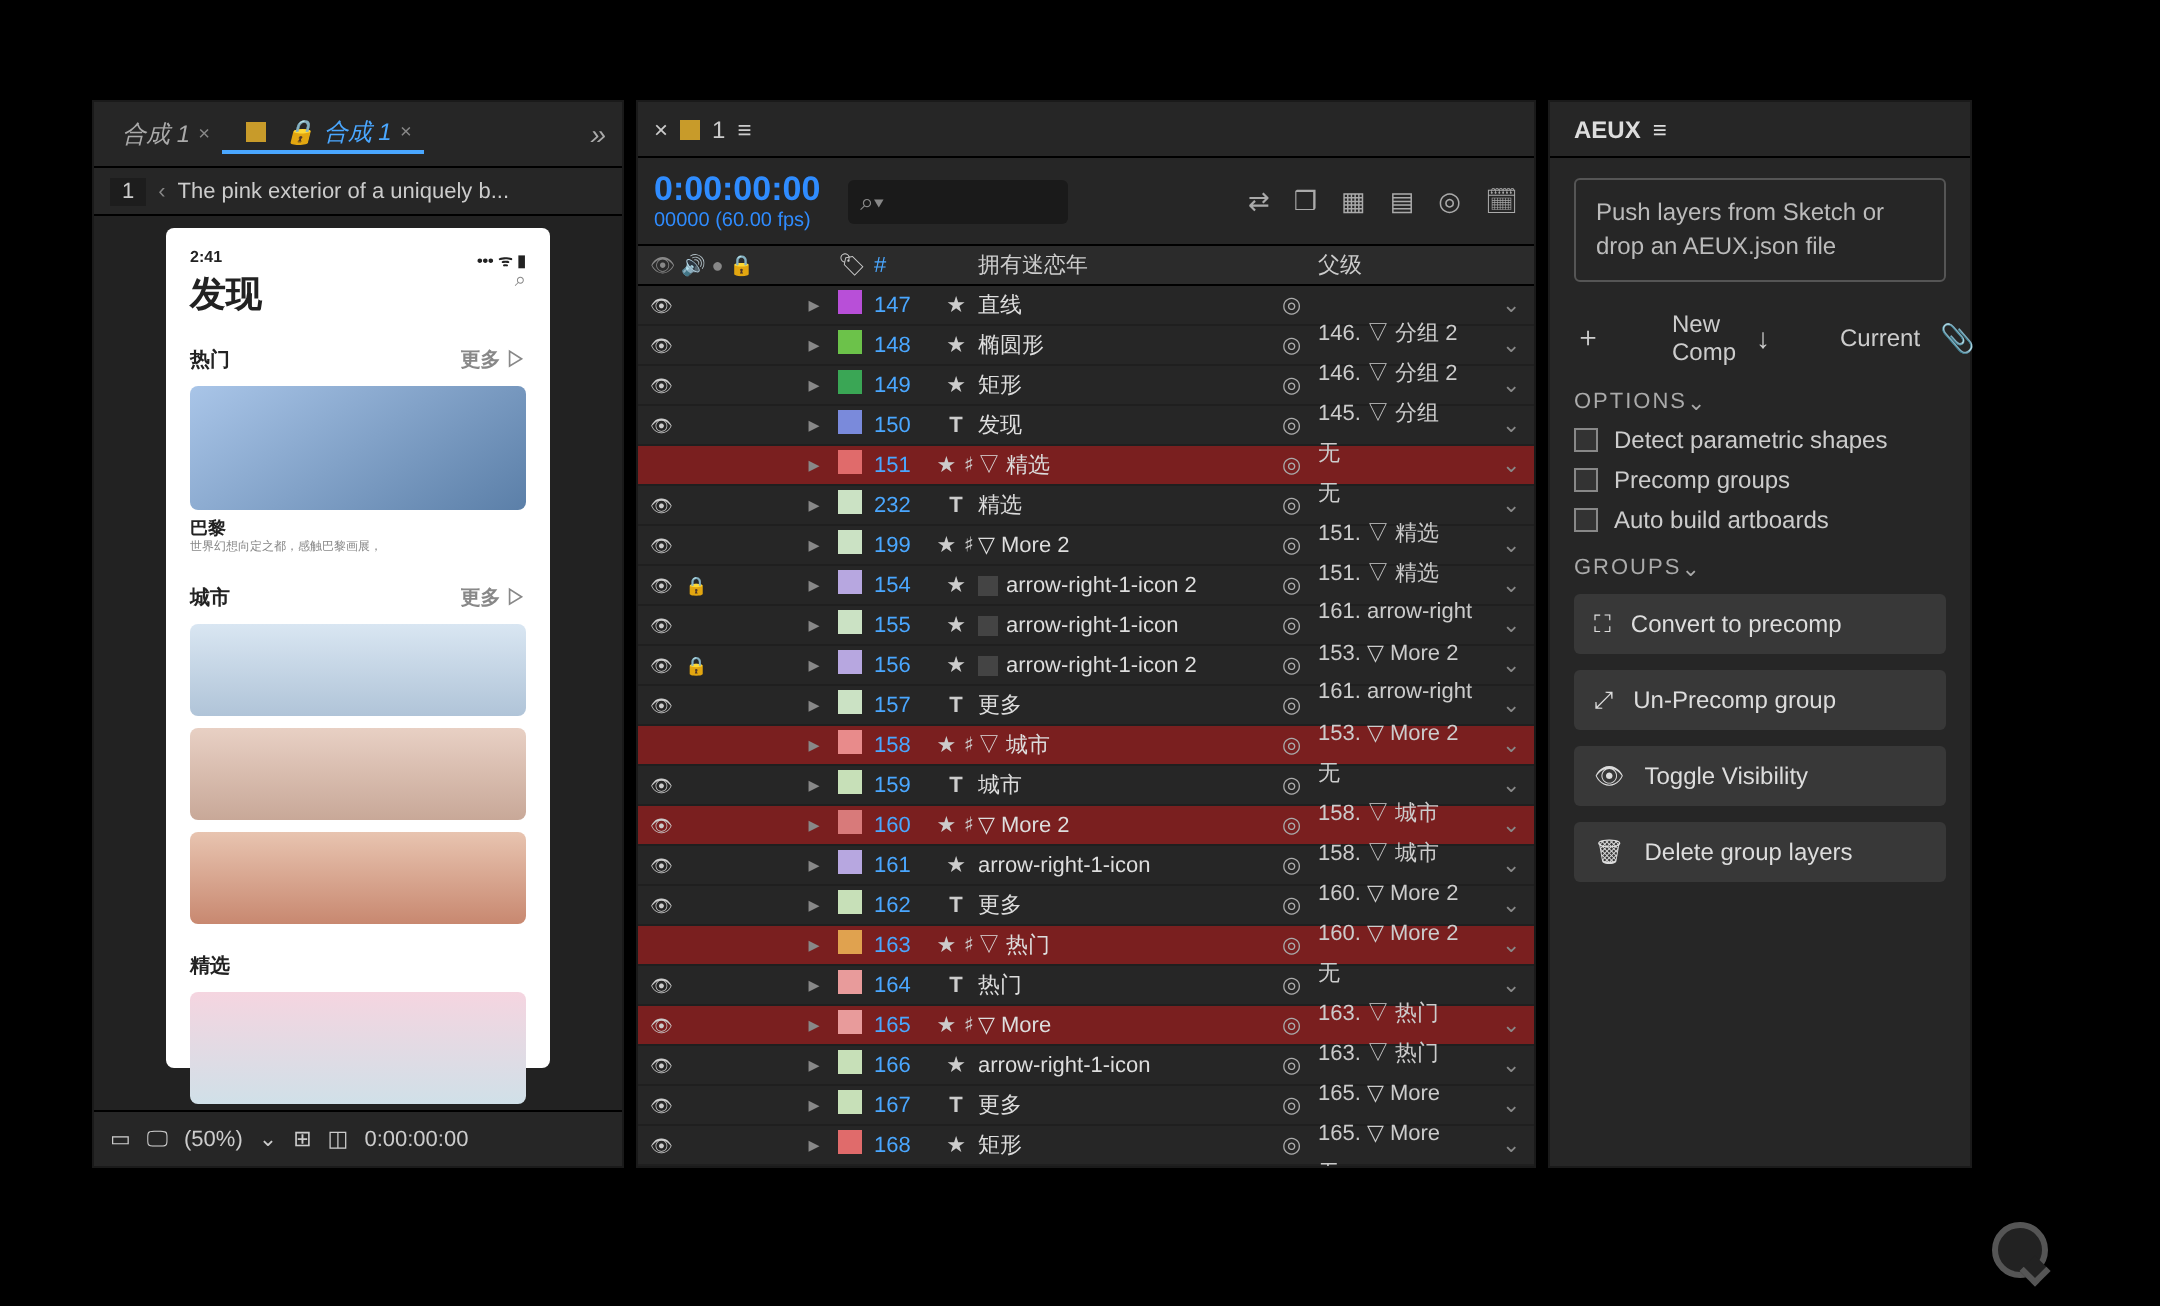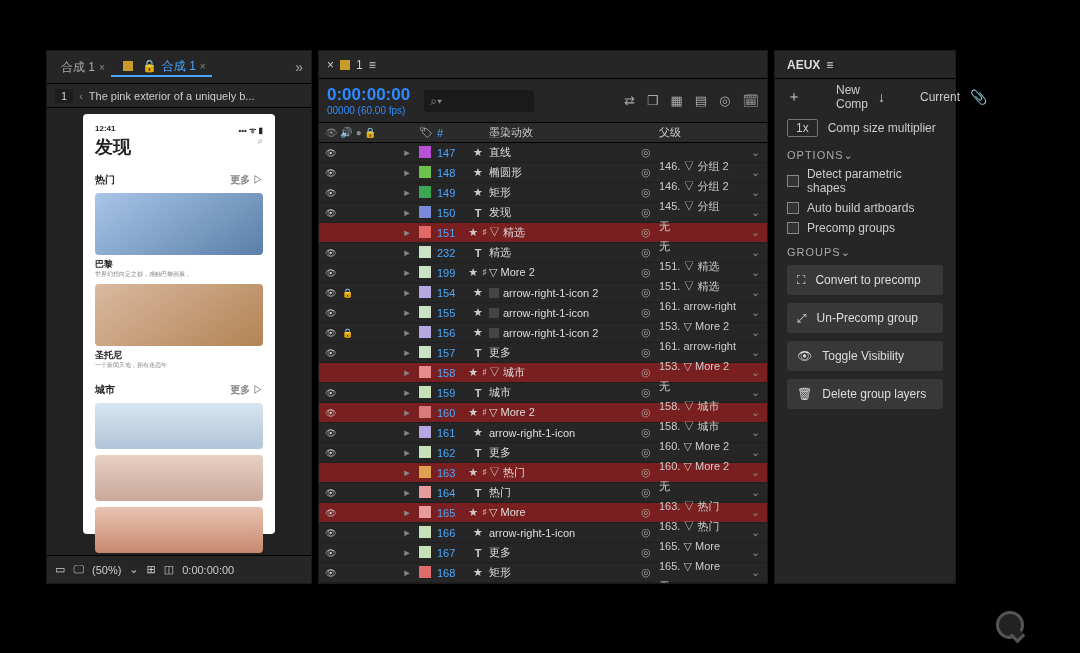--- a/index.html
+++ b/index.html
@@ -1,21 +1,21 @@
 <!DOCTYPE html>
 <html><head>
 <meta charset="utf-8">
 <style>
   * { margin:0; padding:0; box-sizing:border-box; font-family: -apple-system, "Segoe UI", sans-serif; }
   body { background:#000; width:1080px; height:653px; overflow:hidden; color:#ccc; font-size:12px; }
   .app { display:flex; padding:50px 46px 0 46px; gap:6px; }
   .panel { background:#262626; border:1px solid #1a1a1a; }
   
   .left { width:266px; display:flex; flex-direction:column; }
-  .tabbar { display:flex; align-items:center; height:28px; padding:16px 8px; border-bottom:1px solid #000; position:relative;}
+  .tabbar { display:flex; align-items:center; height:28px; padding:16px 8px; border-bottom:1px solid #000; position:relative;font-style:italic;}
   .tab { padding:0 6px; display:flex; align-items:center; gap:4px; font-size:12px; color:#aaa;}
   .tab.active { color:#4aa7ff; border-bottom:2px solid #4aa7ff;}
   .tab .x { color:#888; font-size:10px;}
   .lock { color:#888;}
   .chev { margin-left:auto; color:#aaa; font-size:14px;}
   .crumb { display:flex; align-items:center; gap:6px; height:24px; padding:0 8px; font-size:11px; color:#ccc; border-bottom:1px solid #000;}
   .crumb .num { background:#1d1d1d; padding:1px 6px;}
   .crumb .ar { color:#888;}
   .phone-wrap { flex:1; background:#222; display:flex; justify-content:center; padding-top:6px; overflow:hidden; }
   .phone { width:192px; height:420px; background:#fff; border-radius:4px; color:#222; padding:10px 12px; font-size:10px;}
@@ -67,21 +67,21 @@
   .l-num{width:30px; color:#4aa7ff;}
   .l-type{width:22px; text-align:center;}
   .l-name{flex:1; display:flex; align-items:center; gap:4px; color:#ddd;}
   .l-p{width:18px; color:#aaa;}
   .l-parent{width:92px; color:#ccc; white-space:nowrap; overflow:hidden;margin-top:27px;}
   .l-dd{width:16px; color:#888;}
   .star{color:#ccc;}
   .precomp{width:10px;height:10px;background:#444;display:inline-block;}
   .thash{ font-family:monospace;}
   
-  .right { width:182px; display:flex; flex-direction:column; padding:0;}
+  .right { width:212px; display:flex; flex-direction:column; padding:0;}
   .r-head { height:28px; display:flex; align-items:center; gap:6px; padding:0 12px; border-bottom:1px solid #000; font-weight:600; color:#ddd;}
   .drop { margin:10px 12px; border:1px solid #555; border-radius:3px; padding:8px 10px; font-size:12px; color:#bbb; line-height:1.4;}
   .r-row { display:flex; align-items:center; gap:10px; padding:0 12px; margin:4px 0;}
   .iconbtn { color:#ccc; font-size:14px;}
   .linklike{color:#ccc;margin-left:25px;}
   .mult { border:1px solid #777; padding:1px 8px; border-radius:2px;}
   .r-sect { padding:8px 12px 2px; font-size:11px; letter-spacing:1px; color:#aaa; display:flex; }
   .opt { display:flex; align-items:center; gap:8px; padding:3px 12px;}
   .cb { width:12px; height:12px; border:1px solid #888; background:#333;}
   .gbtn { margin:4px 12px; background:#383838; border-radius:3px; padding:8px 10px; display:flex; align-items:center; gap:10px; color:#ddd; font-size:12px;}
@@ -109,38 +109,33 @@
       <div class="chev">»</div>
     </div>
     <div class="crumb">
       <span class="num">1</span>
       <span class="ar">‹</span>
       <span>The pink exterior of a uniquely b...</span>
     </div>
     <div class="phone-wrap">
       <div class="phone">
         <div class="statusbar">
-            <span>12:41</span>
+            <span>2:41</span>
             <span>••• ᯤ ▮</span>
           </div>
         <div><span class="ph-title">发现</span><span class="ph-search">⌕</span></div>
         <div class="ph-sec">
             <span>热门</span>
             <span class="ph-more">更多 ▷</span>
           </div>
         <div class="ph-row">
           <div class="ph-card">
               <div class="ph-img" style="background:linear-gradient(145deg,#a9c5e8,#5b7fa8)"></div>
               <div class="ph-name">巴黎</div>
               <div class="ph-sub">世界幻想向定之都，感触巴黎画展，</div>
-            </div>
-          <div class="ph-card">
-              <div class="ph-img" style="background:linear-gradient(145deg,#d9b9a0,#b38354)"></div>
-              <div class="ph-name">圣托尼</div>
-              <div class="ph-sub">一个新闻天地，拥有迷恋年</div>
             </div>
         </div>
         <div class="ph-sec">
             <span>城市</span>
             <span class="ph-more">更多 ▷</span>
           </div>
         <div class="ph-row ph-city">
           <div class="ph-card">
               <div class="ph-img" style="background:linear-gradient(#d9e6f2,#b0c4d8)"></div>
             </div>
@@ -213,21 +208,21 @@
         <span>◎</span>
         <span>🗓</span>
       </div>
     </div>
     <div class="colhead">
       <div class="ch-eye">👁 🔊 ● 🔒</div>
       <div class="ch-arrow"></div>
       <div class="ch-clr">🏷</div>
       <div class="ch-num">#</div>
       <div class="ch-type"></div>
-      <div class="ch-name">墨染动效</div>
+      <div class="ch-name">拥有迷恋年</div>
       <div class="ch-p"></div>
       <div class="ch-parent">父级</div>
     </div>
     <div class="layers" id="layers">
         <div class="layer">
           <div class="l-eye">
             <span class="eye">👁</span> 
             <span></span>
             <span></span>
           </div>
@@ -555,46 +550,43 @@
           <div class="l-dd">⌄</div>
         </div>
       </div>
   </div>
 
   <div class="panel right">
     <div class="r-head">
         <span>AEUX</span>
         <span>≡</span>
       </div>
+    <div class="drop">Push layers from Sketch or drop an AEUX.json file</div>
     <div class="r-row">
       <span class="iconbtn">＋</span>
         <span class="linklike">New Comp</span>
       <span class="iconbtn">↓</span>
         <span class="linklike">Current</span>
       <span class="iconbtn" style="margin-left:auto">📎</span>
     </div>
-    <div class="r-row">
-      <span class="mult">1x</span>
-      <span>Comp size multiplier</span>
-    </div>
     <div class="r-sect">
         <span>OPTIONS</span>
         <span>⌄</span>
       </div>
     <div class="opt">
         <span class="cb"></span>
         <span>Detect parametric shapes</span>
       </div>
     <div class="opt">
         <span class="cb"></span>
-        <span>Auto build artboards</span>
+        <span>Precomp groups</span>
       </div>
     <div class="opt">
         <span class="cb"></span>
-        <span>Precomp groups</span>
+        <span>Auto build artboards</span>
       </div>
     <div class="r-sect">
         <span>GROUPS</span>
         <span>⌄</span>
       </div>
     <div class="gbtn">
         <span>⛶</span>
         <span>Convert to precomp</span>
       </div>
     <div class="gbtn">

